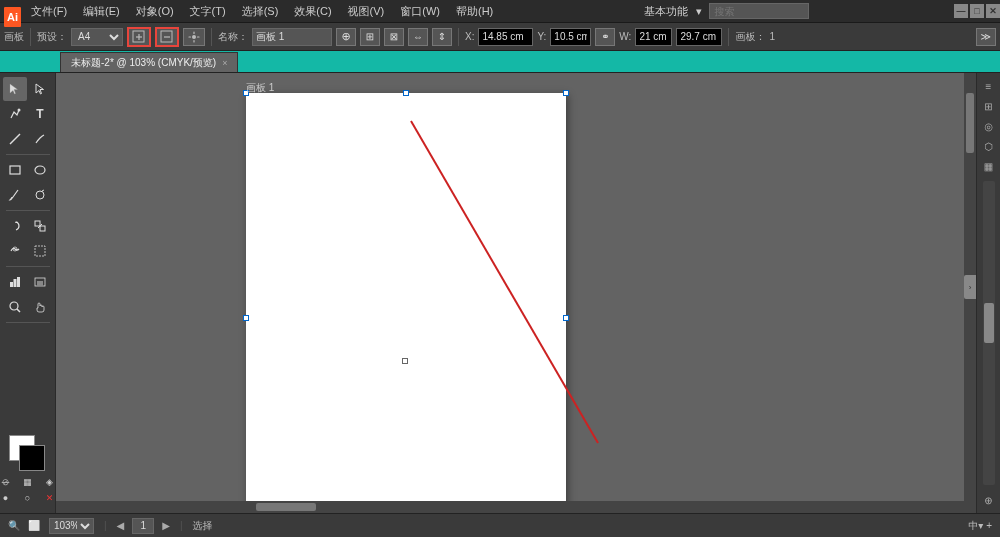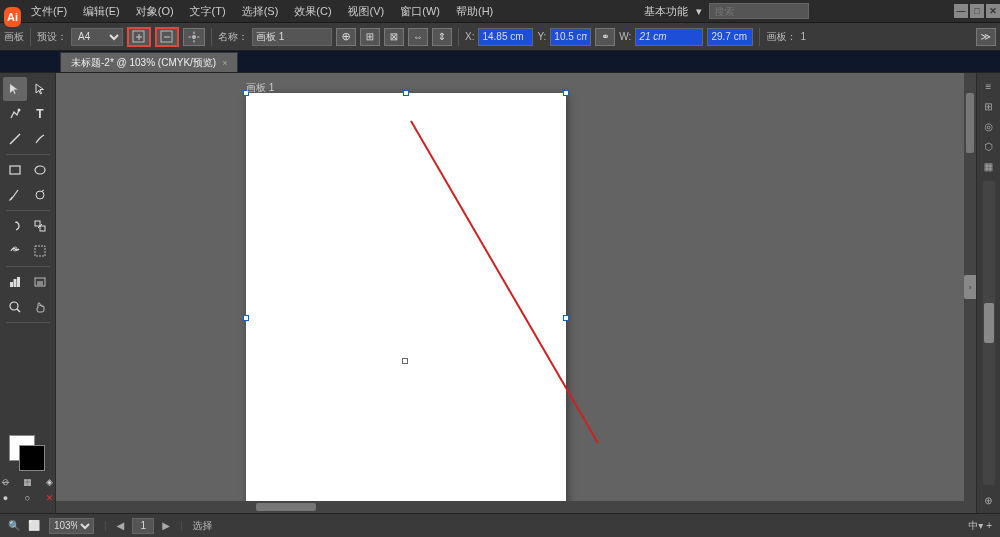--- a/index.html
+++ b/index.html
@@ -4,56 +4,56 @@
   <style>
     * { margin: 0; padding: 0; box-sizing: border-box; }
     body { width: 1000px; height: 537px; overflow: hidden; background: #636363; font-family: Arial, sans-serif; font-size: 11px; color: #ddd; user-select: none; }
 
     
     #title-bar {
       width: 100%; height: 23px; background: #2b2b2b; display: flex; align-items: center; justify-content: space-between;
       border-bottom: 1px solid #1a1a1a;
     }
     #title-bar-left { display: flex; align-items: center; gap: 4px; padding-left: 4px; }
-    #ai-logo { background: #FF5722; color: white; font-weight: bold; font-size: 11px; padding: 4px 3px; border-radius: 6px; margin-top: 12px; }
+    #ai-logo { background: #FF5722; color: white; font-weight: bold; font-size: 11px; padding: 4px 3px; border-radius: 1px; margin-top: 12px; }
     #title-bar-center { display: flex; align-items: center; gap: 8px; font-size: 11px; color: #ccc; }
     .title-menu-item { padding: 2px 6px; font-size: 11px; color: #ccc; cursor: pointer; }
     #window-controls { display: flex; gap: 2px; }
     .win-btn { width: 14px; height: 14px; border: none; cursor: pointer; font-size: 9px; display: flex; align-items: center; justify-content: center; color: #333; font-weight: bold; }
     .win-btn.minimize { background: #888; }
     .win-btn.restore { background: #888; }
     .win-btn.close { background: #888; }
 
     
     #toolbar-bar {
       width: 100%; height: 28px; background: #3a3a3a; display: flex; align-items: center; padding: 0 4px; gap: 4px;
       border-bottom: 1px solid #222;
     }
     .toolbar-label { font-size: 10px; color: #bbb; white-space: nowrap; }
     .toolbar-select { background: #555; border: 1px solid #666; color: #ddd; font-size: 10px; height: 18px; padding: 0 2px; }
     .toolbar-btn { background: #555; border: 1px solid #777; color: #ddd; font-size: 10px; height: 18px; padding: 0 4px; cursor: pointer; display: flex; align-items: center; justify-content: center; min-width: 20px; }
     .toolbar-divider { width: 1px; height: 18px; background: #555; margin: 0 2px; }
     .toolbar-input { background: #555; border: 1px solid #666; color: #ddd; font-size: 10px; height: 18px; padding: 0 3px; width: 70px; }
-    .toolbar-num { background: #1d4ed8; border: 1px solid #666; color: #ddd; font-size: 10px; height: 18px; padding: 4px 3px; width: 50px; }
+    .toolbar-num { background: #000000; border: 1px solid #666; color: #ddd; font-size: 10px; height: 18px; padding: 4px 3px; width: 50px; }
 
     
     .artboard-btn-highlighted {
       background: #555;
       border: 2px solid #e8453c;
       color: #ddd;
       font-size: 10px;
       height: 20px;
       padding: 0 3px;
       cursor: pointer;
       display: flex; align-items: center; justify-content: center; min-width: 20px;
     }
 
     
     #tab-bar {
-      width: 100%; height: 22px; background: #0f172a; display: flex; align-items: flex-end;
+      width: 100%; height: 22px; background: #14b8a6; display: flex; align-items: flex-end;
       border-bottom: 1px solid #222; padding-left: 60px;
     }
     .tab {
       height: 20px; background: #555; border: 1px solid #333; border-bottom: none; padding: 0 10px;
       display: flex; align-items: center; gap: 6px; font-size: 10px; color: #ccc; cursor: pointer;
     }
     .tab.active { background: #636363; color: #eee; }
     .tab-close { font-size: 9px; color: #aaa; cursor: pointer; }
 
     
@@ -227,21 +227,21 @@
   <button class="toolbar-btn">⊠</button>
   <button class="toolbar-btn">⇔</button>
   <button class="toolbar-btn">⇕</button>
   <div class="toolbar-divider"></div>
   <span class="toolbar-label">X:</span>
   <input type="text" class="toolbar-num" value="14.85 cm" style="width: 55px;">
   <span class="toolbar-label">Y:</span>
   <input type="text" class="toolbar-num" value="10.5 cm" style="width: 41px;">
   <button class="toolbar-btn">⚭</button>
   <span class="toolbar-label">W:</span>
-  <input type="text" class="toolbar-num" value="21 cm" style="width: 68px; font-style: italic;">
+  <input type="text" class="toolbar-num" value="21 cm" style="width: 37px;">
   <input type="text" class="toolbar-num" value="29.7 cm" style="width: 46px;">
   <div class="toolbar-divider"></div>
   <span class="toolbar-label">画板：</span>
   <span class="toolbar-label">1</span>
   <button class="toolbar-btn" style="margin-left:auto;">≫</button>
 </div>
 
 <div id="tab-bar">
   <div class="tab active">
     <span>未标题-2* @ 103% (CMYK/预览)</span>

